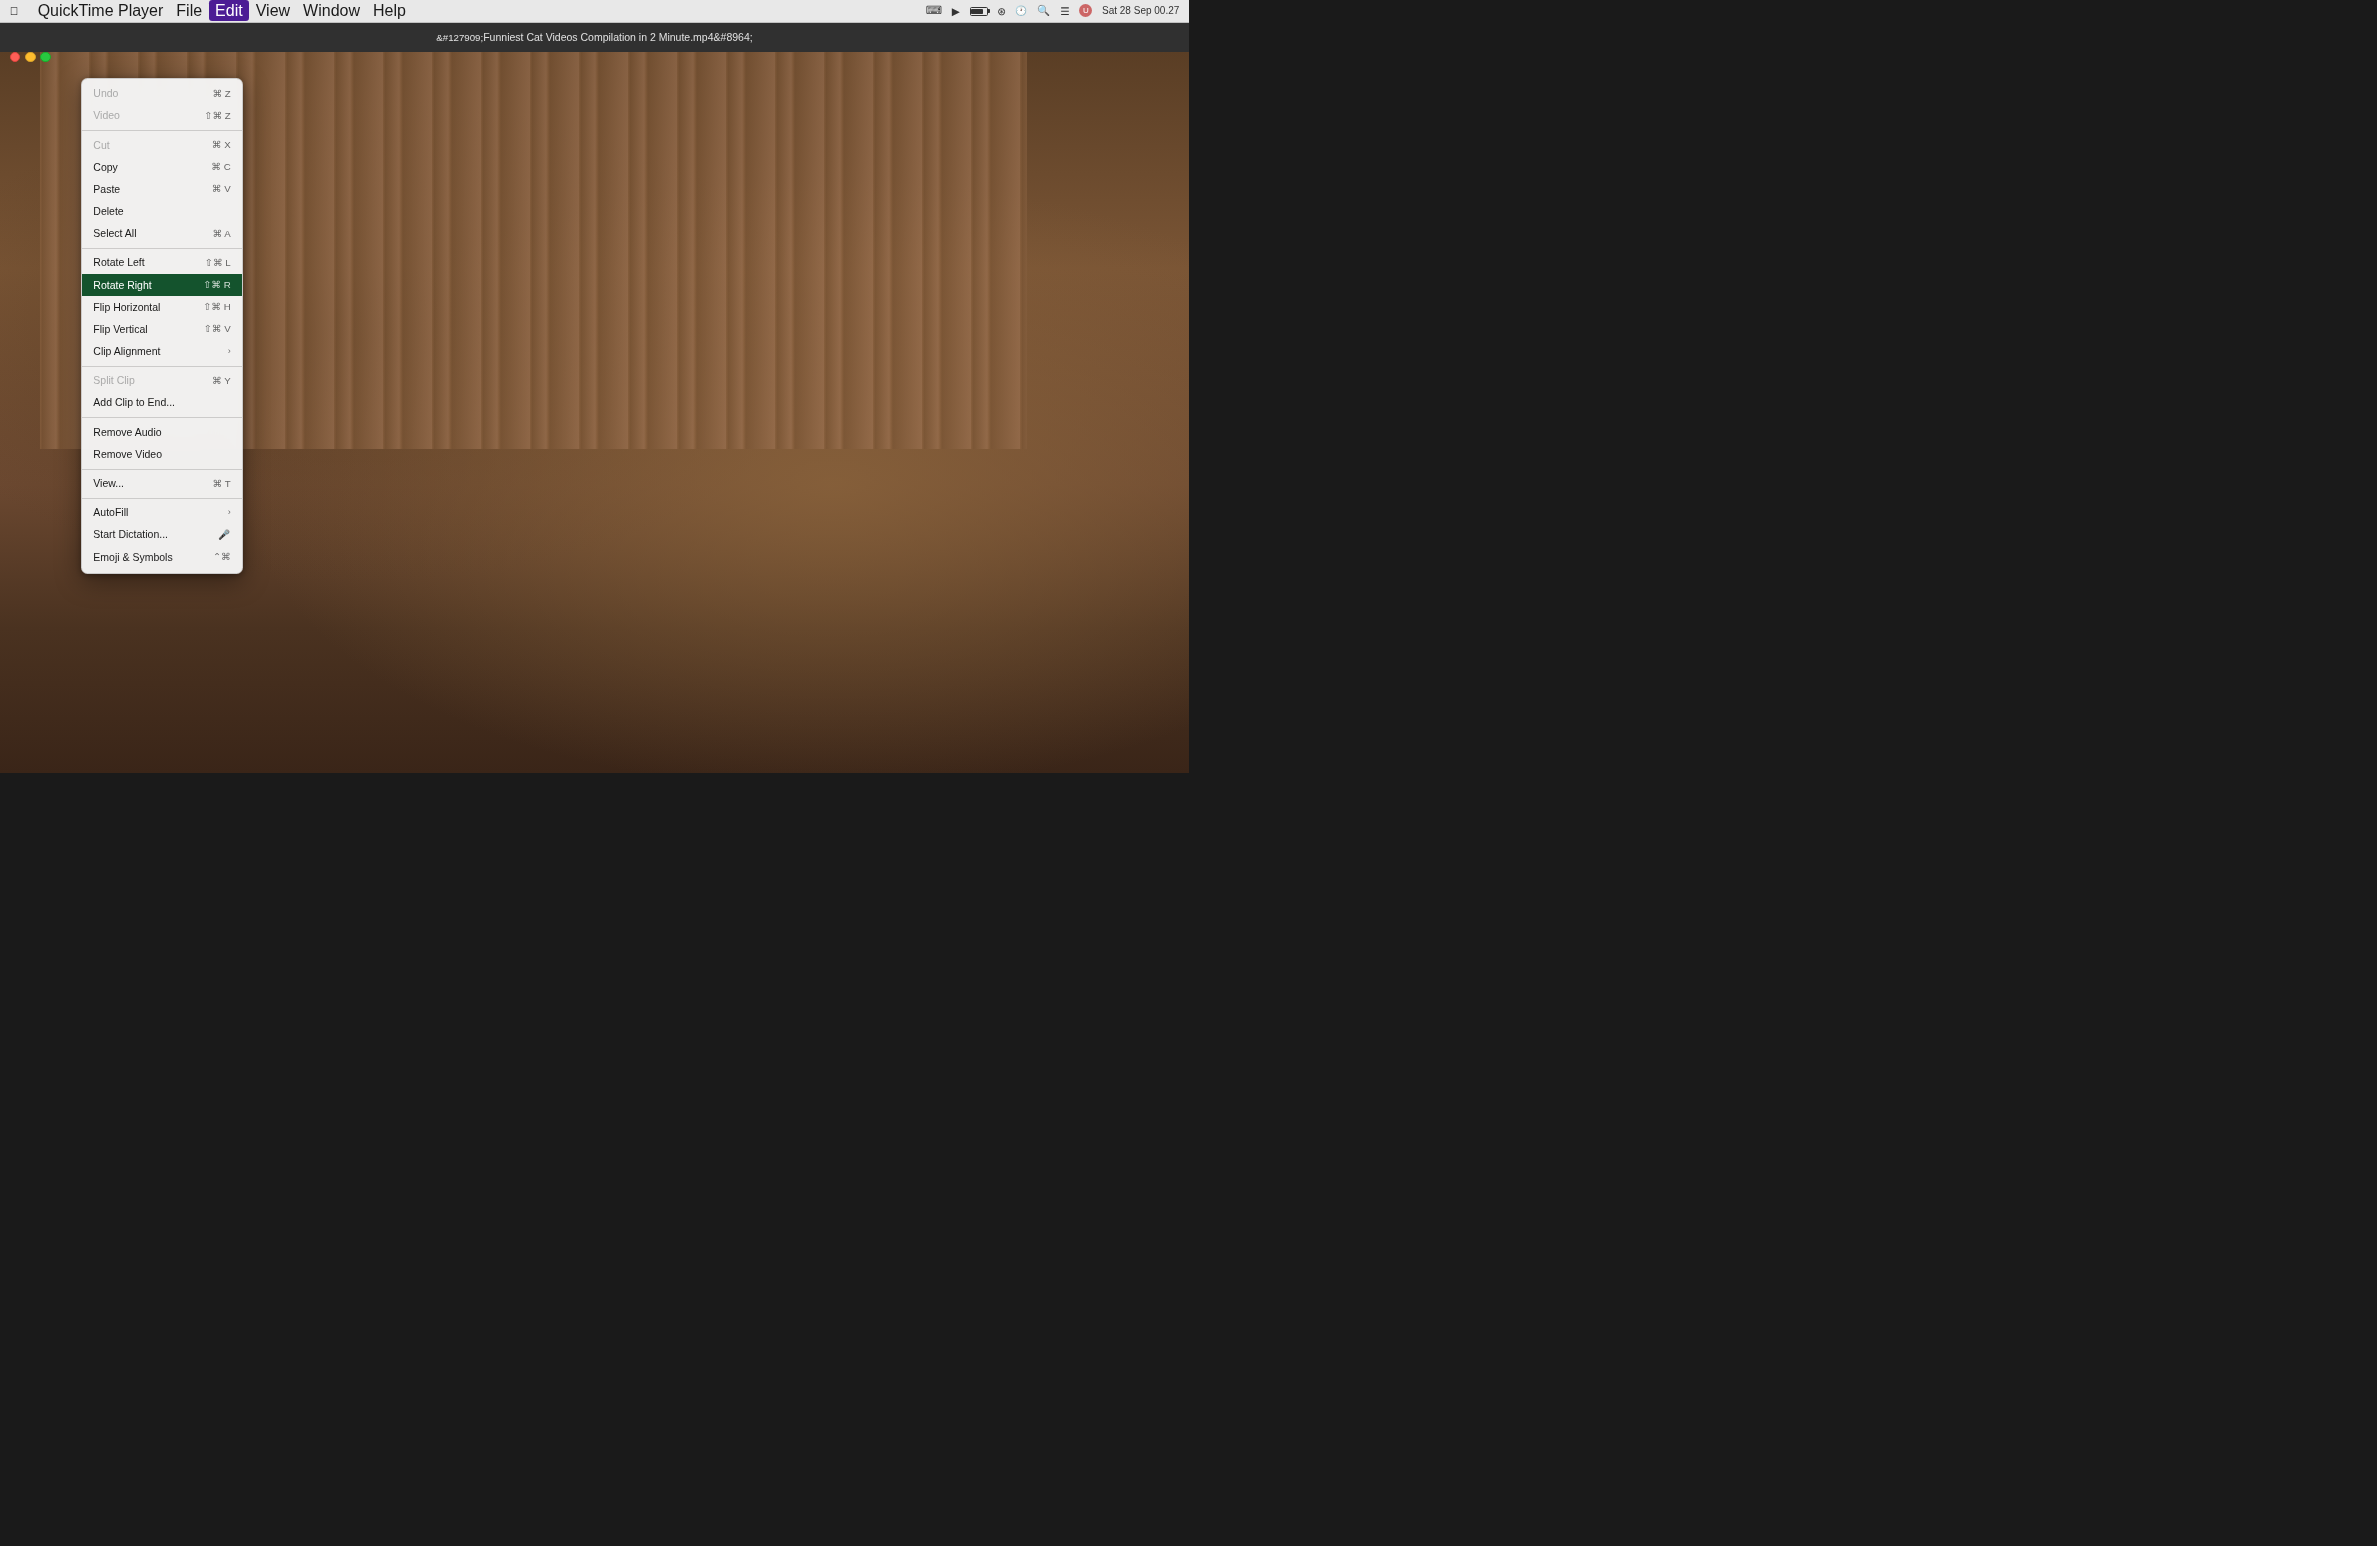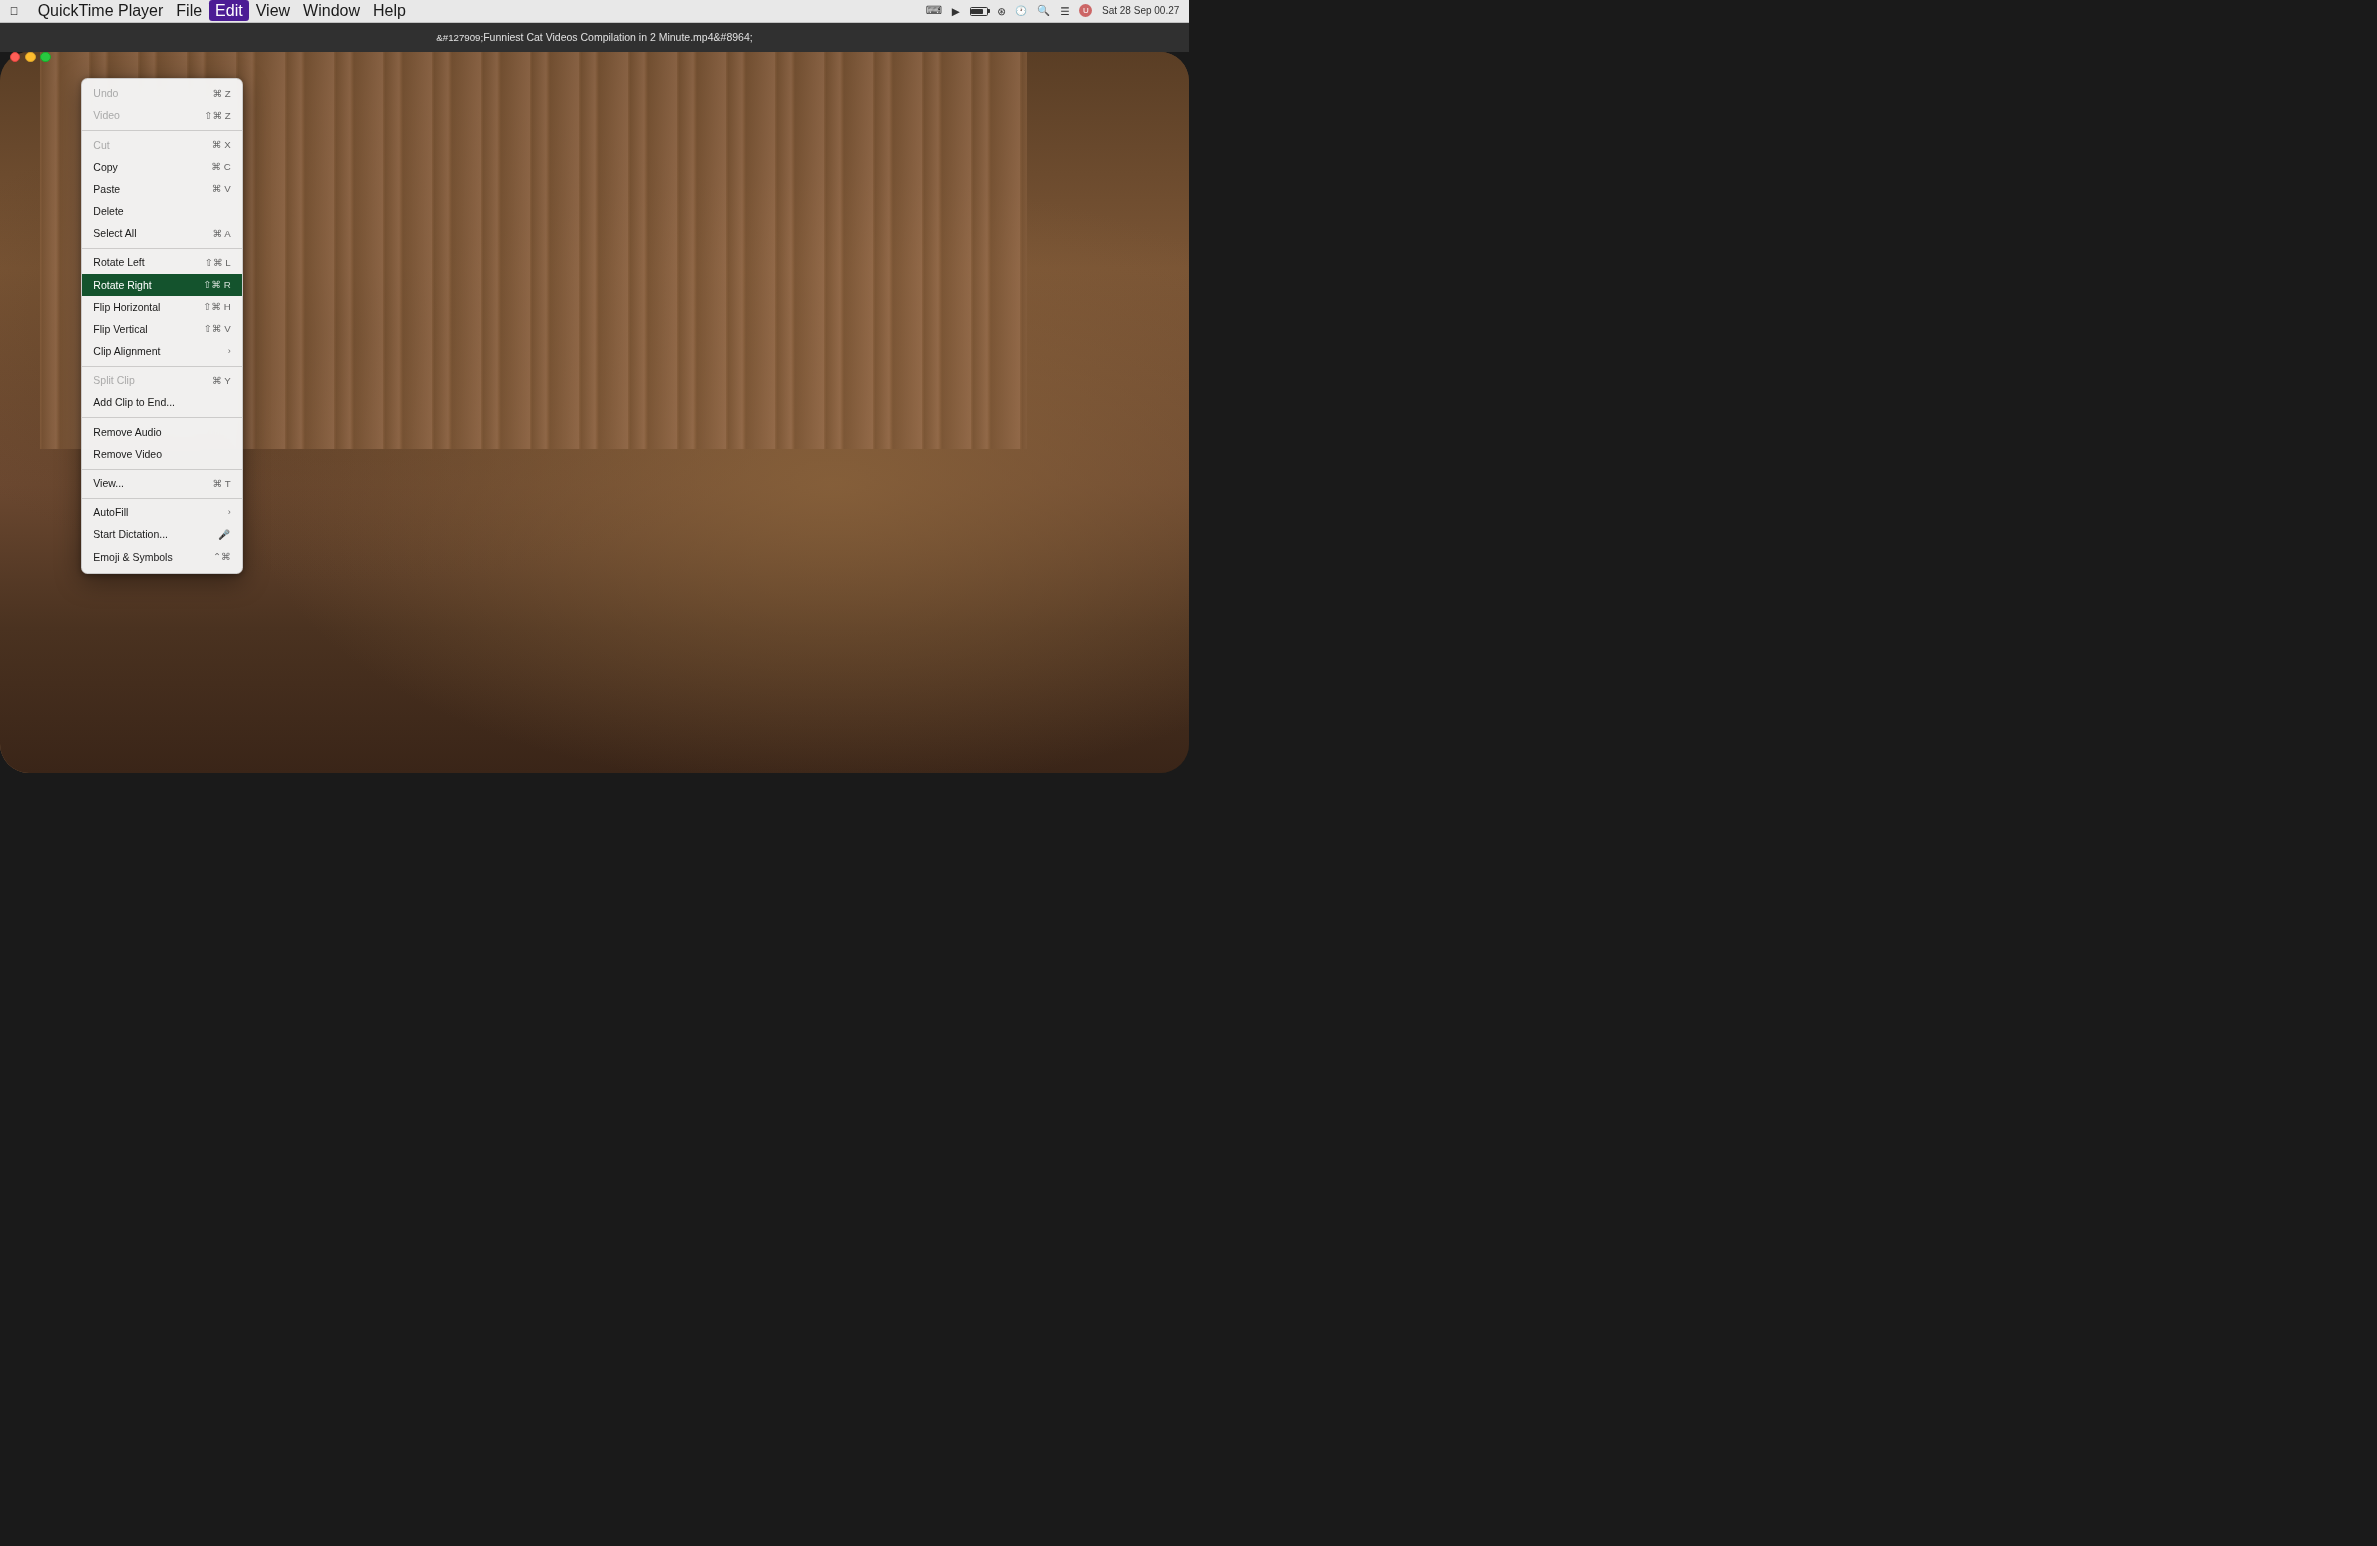--- a/index.html
+++ b/index.html
@@ -116,21 +116,20 @@
         135deg,
         #4a3520 0%,
         #6b4c2a 20%,
         #8b6340 35%,
         #7a5535 50%,
         #5a3e28 65%,
         #3d2c1c 80%,
         #2a1e12 100%
       );
       overflow: hidden;
-      border-radius: 29px;
     }
 
     
     .video-bg {
       position: absolute;
       inset: 0;
       background:
         radial-gradient(ellipse at 70% 60%, rgba(139,100,60,0.8) 0%, transparent 50%),
         radial-gradient(ellipse at 30% 40%, rgba(80,55,30,0.6) 0%, transparent 40%),
         linear-gradient(180deg, #5a3e25 0%, #7a5535 30%, #6b4830 60%, #4a3220 80%, #3a2518 100%);

